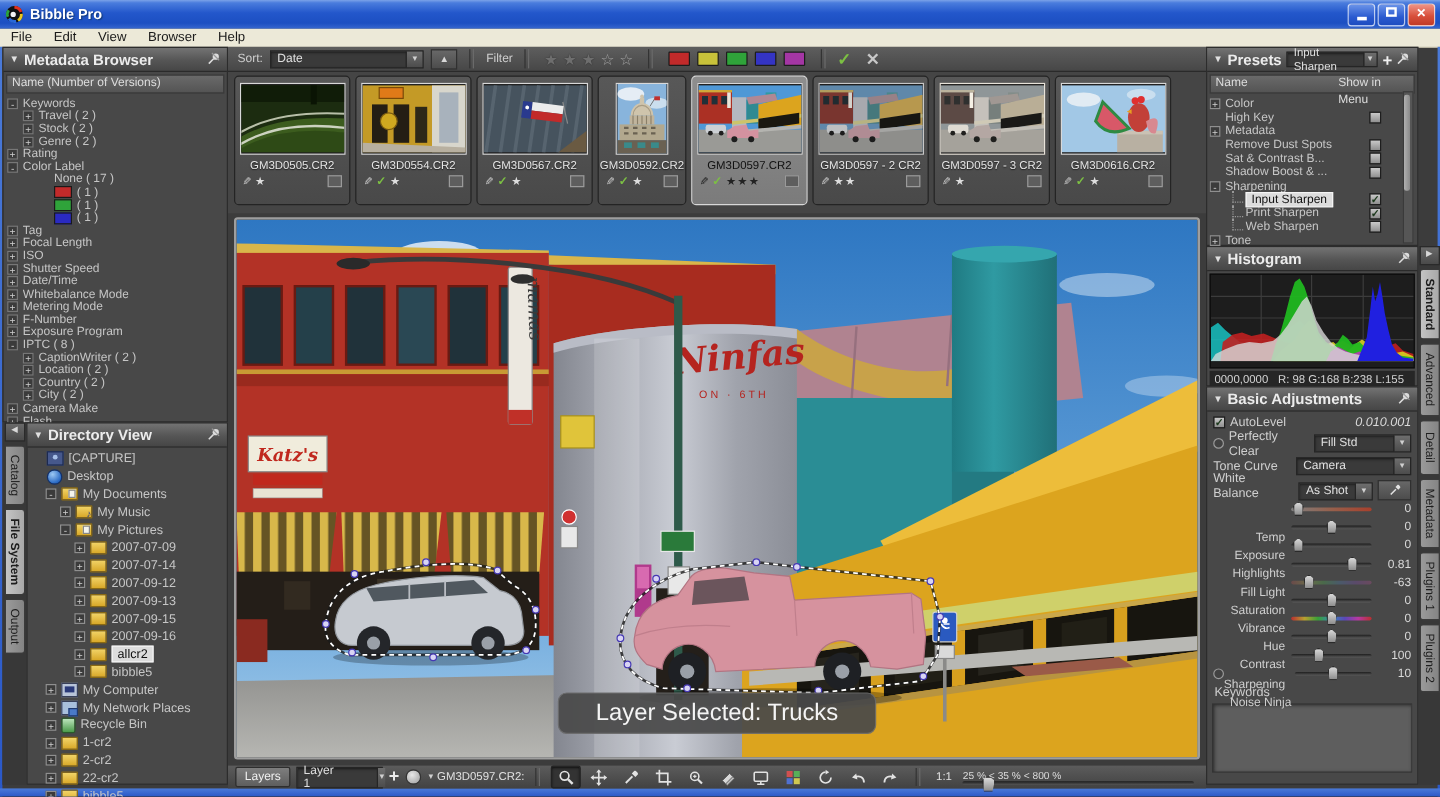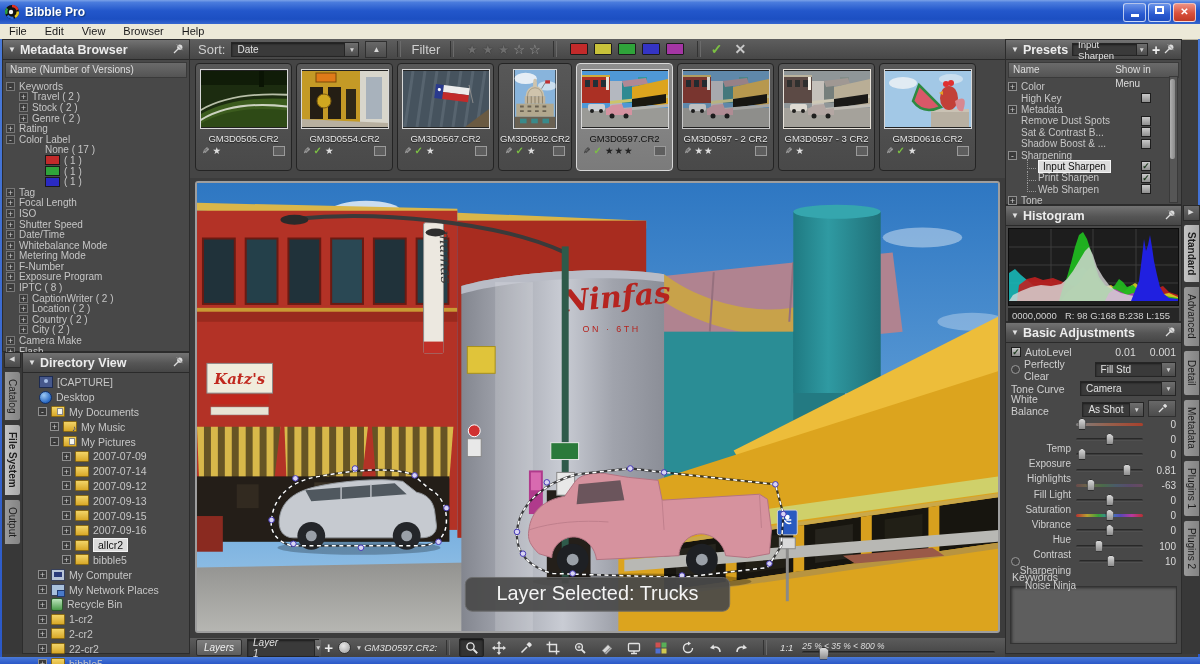--- a/index.html
+++ b/index.html
@@ -62,21 +62,21 @@
   .vstrip{position:absolute;display:flex;flex-direction:column;align-items:center;gap:3px;}
   .strip-arrow{width:15px;height:14px;background:linear-gradient(#6a6a6a,#4a4a4a);border:1px solid #2a2a2a;
     color:#d8d8d8;font-size:7px;line-height:12px;text-align:center;}
   .vtab{writing-mode:vertical-rl;padding:7px 2px;font-size:10px;color:#1e1e1e;background:linear-gradient(90deg,#9a9a9a,#848484);
     border:1px solid #3a3a3a;border-radius:0 3px 3px 0;min-height:30px;text-align:center;}
   #right-tabs .vtab{border-radius:3px 0 0 3px;}
   .vtab.active{background:linear-gradient(90deg,#c4c4c4,#a8a8a8);font-weight:bold;}
   
   #sortbar{position:absolute;left:190px;top:39px;width:815px;height:21px;display:flex;align-items:center;
     background:linear-gradient(180deg,#5e5e5e,#474747);border-bottom:1px solid #2a2a2a;padding:0 8px;box-sizing:border-box;gap:6px;}
-  #sortbar .lab{font-size:13px;color:#cfcfcf;}
+  #sortbar .lab{font-size:10px;color:#cfcfcf;}
   .dd{background:#3a3a3a;border:1px solid #252525;box-shadow:inset 0 1px 2px #1c1c1c;color:#e0e0e0;
     font-size:10px;display:flex;align-items:center;padding-left:5px;height:15px;box-sizing:border-box;}
   .dd .arr{margin-left:auto;width:13px;align-self:stretch;background:linear-gradient(#6e6e6e,#4c4c4c);
     border-left:1px solid #252525;color:#d0d0d0;font-size:6.5px;display:flex;align-items:center;justify-content:center;}
   .tbtn{height:15px;min-width:18px;background:linear-gradient(#686868,#4c4c4c);border:1px solid #303030;
     color:#d8d8d8;font-size:8px;display:flex;align-items:center;justify-content:center;}
   .vsep{width:2px;align-self:stretch;margin:2px 4px;border-left:1px solid #333;border-right:1px solid #6a6a6a;}
   .fstar{font-size:13px;line-height:13px;color:#6e6e6e;text-shadow:0 0 1px #222;padding:0 2px;}
   .fstar.off{color:#9e9e9e;text-shadow:none;}
   .fchip{width:16px;height:10px;border:1px solid #1c1c1c;border-radius:1px;margin:0 3px;}
@@ -99,21 +99,21 @@
   .tstars{color:#dedede;font-size:9.5px;letter-spacing:1px;}
   .thumb.sel .tstars,.thumb.sel .tpencil{color:#222;}
   .tfilm{margin-left:auto;width:10px;height:8px;border:1px solid #9a9a9a;background:#5e5e5e;}
   
   #photo-area{position:absolute;left:190px;top:178px;width:815px;height:460px;background:#3c3c3c;}
   #photo-frame{position:absolute;left:5px;top:3px;width:805px;height:452px;border:2px solid #9e9e9e;
     border-radius:3px;box-sizing:border-box;overflow:hidden;background:#555;}
   #photo-frame svg{display:block;}
   
   #bottombar{position:absolute;left:190px;top:638px;width:815px;height:19px;display:flex;align-items:center;
-    background:linear-gradient(180deg,#5c5c5c,#424242);padding:0 6px;box-sizing:border-box;gap:5px;font-style:italic;}
+    background:linear-gradient(180deg,#5c5c5c,#424242);padding:0 6px;box-sizing:border-box;gap:5px;}
   #bottombar .btn{height:15px;padding:0 7px;font-size:10px;color:#f0f0f0;display:flex;align-items:center;
     background:linear-gradient(#7e7e7e,#5e5e5e);border:1px solid #2e2e2e;border-radius:2px;}
   #layer-dd{width:72px;height:18px;gap:36px;}
   .plus{color:#ececec;font-size:15px;font-weight:bold;line-height:14px;}
   .brushdot{width:11px;height:11px;border-radius:50%;background:radial-gradient(circle at 40% 35%,#e8e8e8,#9a9a9a);border:1px solid #333;}
   #cur-file{font-size:9.5px;color:#e0e0e0;display:flex;align-items:center;gap:2px;}
   #cur-file .tri{font-size:6.5px;color:#cfcfcf;}
   .tool{width:23px;height:17px;display:flex;align-items:center;justify-content:center;border:1px solid transparent;border-radius:2px;}
   .tool.active{background:#333;border-color:#222;box-shadow:inset 0 1px 2px #111;}
   #ratio{font-size:9.5px;color:#e0e0e0;padding:0 4px;}
@@ -133,21 +133,21 @@
     color:#1e3a1e;font-size:9px;line-height:9px;text-align:center;font-weight:bold;}
   #presets-scroll{position:absolute;right:3px;top:36px;width:7px;height:125px;background:#565656;border:1px solid #3a3a3a;}
   #presets-scroll .sth{position:absolute;left:0;top:2px;width:5px;height:80px;background:linear-gradient(90deg,#b0b0b0,#8a8a8a);border-radius:2px;}
   
   #histo-wrap{margin:2px;background:#1d1d1d;border:1px solid #0c0c0c;}
   #histo-readout{margin:0 2px;height:14px;background:#262626;color:#d2d2d2;font-size:9.5px;
     display:flex;align-items:center;gap:8px;padding:0 4px;}
   
   .arow{display:flex;align-items:center;padding:0 5px;gap:4px;font-size:10.5px;color:#cfcfcf;}
   .radio{width:9px;height:9px;border-radius:50%;border:1px solid #9a9a9a;background:#424242;box-sizing:border-box;flex:none;}
-  .avals{margin-left:auto;display:flex;gap:14px;font-size:10.5px;color:#dadada;}
+  .avals{margin-left:auto;display:flex;font-size:10.5px;color:#dadada;font-style:italic;}
   .srow{display:flex;align-items:center;height:15.2px;padding:0 5px;gap:5px;}
   .slbl{width:60px;text-align:right;font-size:10px;color:#cfcfcf;flex:none;white-space:nowrap;margin-top:48px;}
   .srow.has-radio .slbl{width:49px;}
   .track{position:relative;flex:1;height:3px;background:linear-gradient(#1e1e1e,#5a5a5a);border-radius:2px;}
   .track.temp{background:linear-gradient(90deg,#7e7e7e,#96604c,#a8402c);}
   .track.rainbow{background:linear-gradient(90deg,#b83030,#b8a030,#38a038,#3888b8,#5a48b8,#b838a0,#b83030);}
   .track.rainbow-dim{background:linear-gradient(90deg,#6a4a4a,#6a6a4a,#4a6a4a,#4a5a6a,#5a4a6a,#6a4a5e);}
   .sthumb{position:absolute;top:-5px;width:9px;height:12px;transform:translateX(-50%);
     background:linear-gradient(#d8d8d8,#8e8e8e);border:1px solid #2a2a2a;box-sizing:border-box;
     clip-path:polygon(50% 0,100% 32%,82% 100%,18% 100%,0 32%);}

